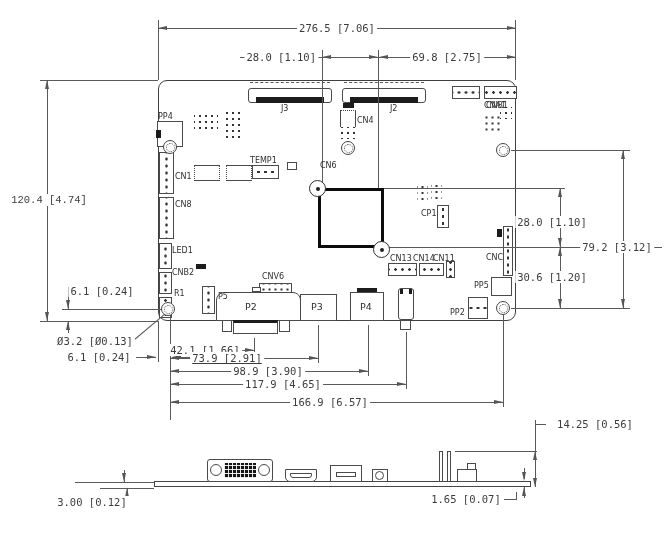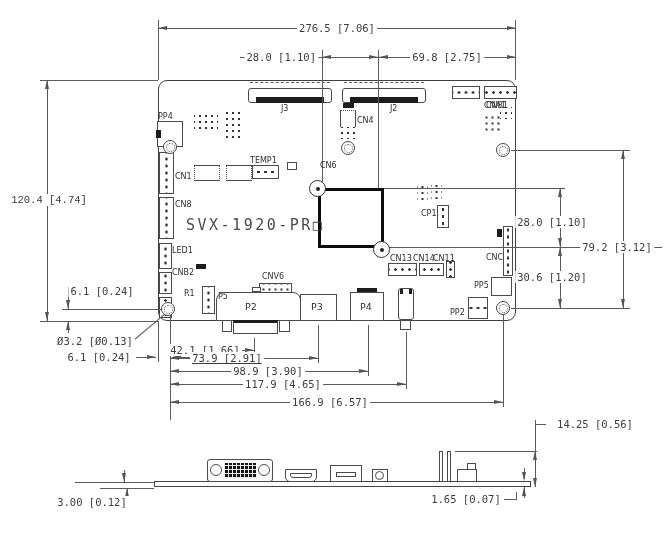--- a/index.html
+++ b/index.html
@@ -234,31 +234,30 @@
   <div class="dim ctr" style="left:99px;top:357px;">6.1 [0.24]</div>
   <div class="dim ctr" style="left:205px;top:350px;">42.1 [1.66]</div>
   <div class="dim ctr" style="left:227px;top:358px;text-decoration:underline;">73.9 [2.91]</div>
   <div class="dim ctr" style="left:268px;top:371px;">98.9 [3.90]</div>
   <div class="dim ctr" style="left:283px;top:384px;">117.9 [4.65]</div>
   <div class="dim ctr" style="left:330px;top:402px;">166.9 [6.57]</div>
   <div class="dim ctr" style="left:595px;top:424px;">14.25 [0.56]</div>
   <div class="dim ctr" style="left:92px;top:502px;">3.00 [0.12]</div>
   <div class="dim ctr" style="left:466px;top:499px;">1.65 [0.07]</div>
 
-  <div class="title">SVX-1920-PR□</div>
   <div class="cl" style="left:281px;top:104px;">J3</div>
   <div class="cl" style="left:390px;top:104px;">J2</div>
   <div class="cl" style="left:452px;top:101px;padding-left:32px;">CNA1</div>
   <div class="cl" style="left:486px;top:101px;">CNB1</div>
   <div class="cl" style="left:158px;top:112px;">PP4</div>
   <div class="cl" style="left:175px;top:172px;">CN1</div>
   <div class="cl" style="left:175px;top:200px;">CN8</div>
   <div class="cl" style="left:172px;top:246px;">LED1</div>
   <div class="cl" style="left:172px;top:268px;">CNB2</div>
-  <div class="cl" style="left:184px;top:289px;">R1</div>
+  <div class="cl" style="left:174px;top:289px;">R1</div>
   <div class="cl" style="left:218px;top:292px;">P5</div>
   <div class="cl" style="left:250px;top:156px;">TEMP1</div>
   <div class="cl" style="left:298px;top:161px;margin-left:22px;">CN6</div>
   <div class="cl" style="left:357px;top:116px;">CN4</div>
   <div class="cl" style="left:421px;top:209px;">CP1</div>
   <div class="cl" style="left:390px;top:254px;">CN13</div>
   <div class="cl" style="left:413px;top:254px;">CN14</div>
   <div class="cl" style="left:433px;top:254px;">CN11</div>
   <div class="cl" style="left:262px;top:272px;">CNV6</div>
   <div class="cl" style="left:486px;top:253px;">CNC</div>

